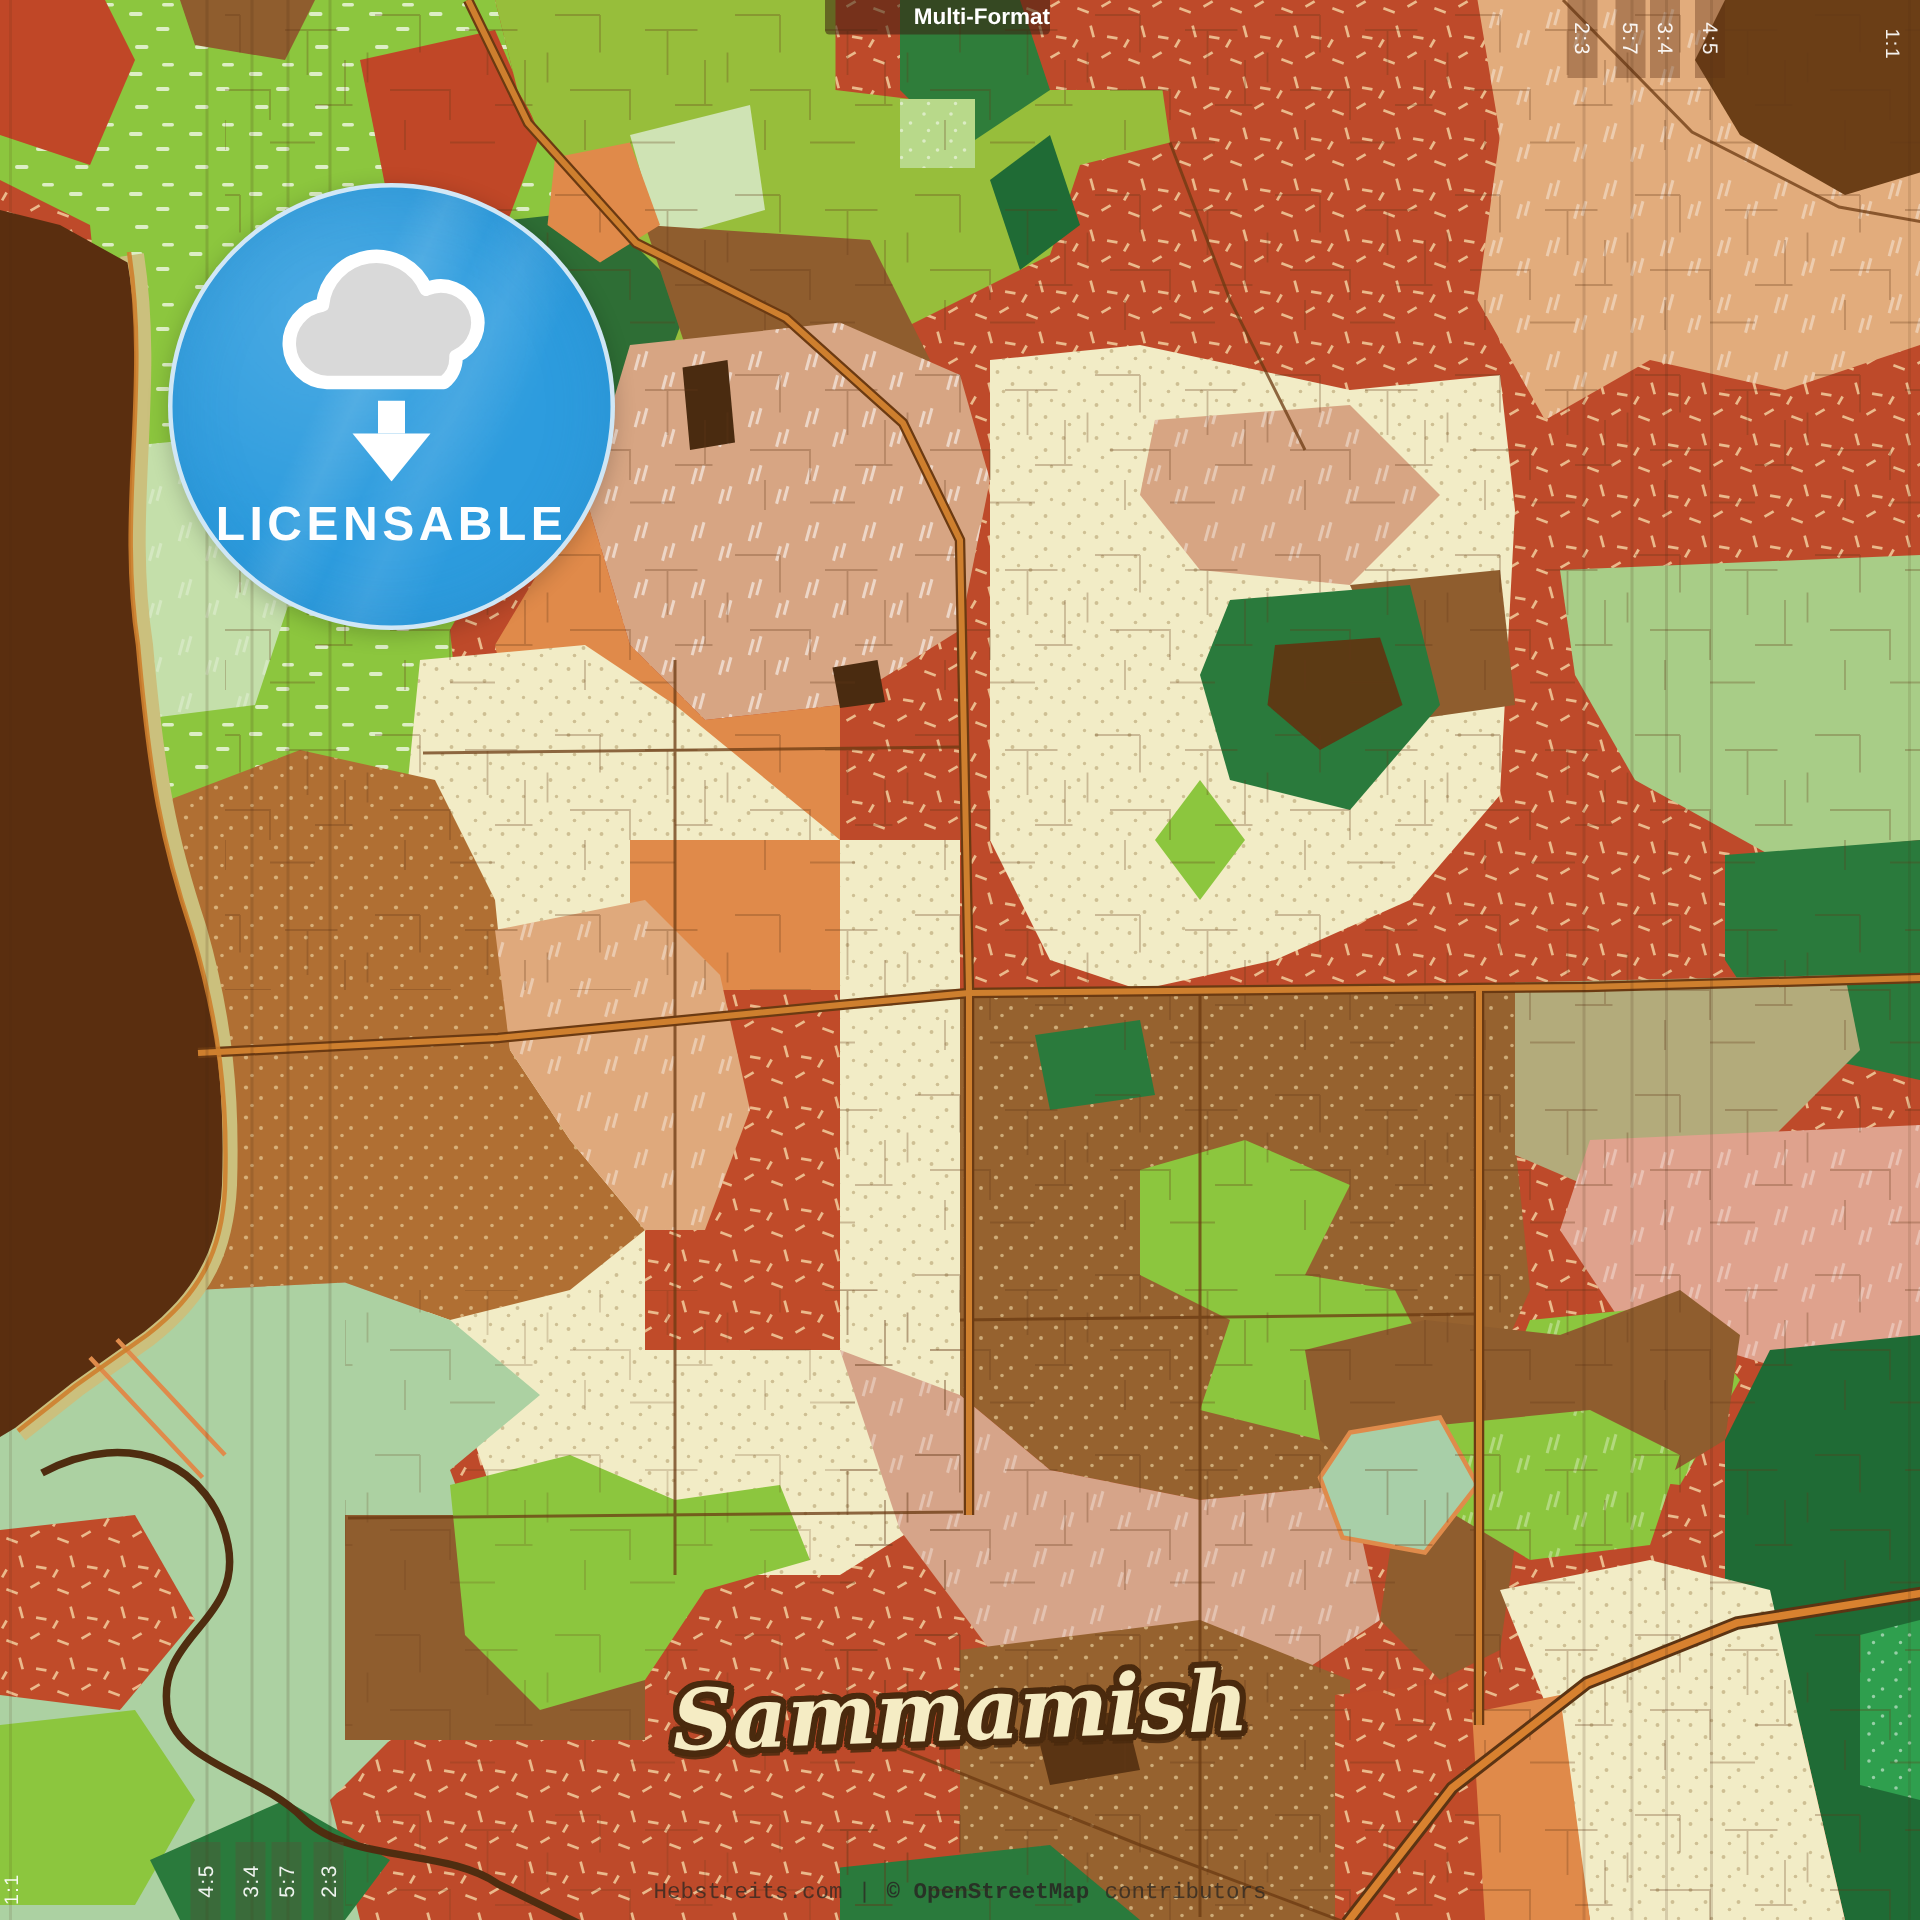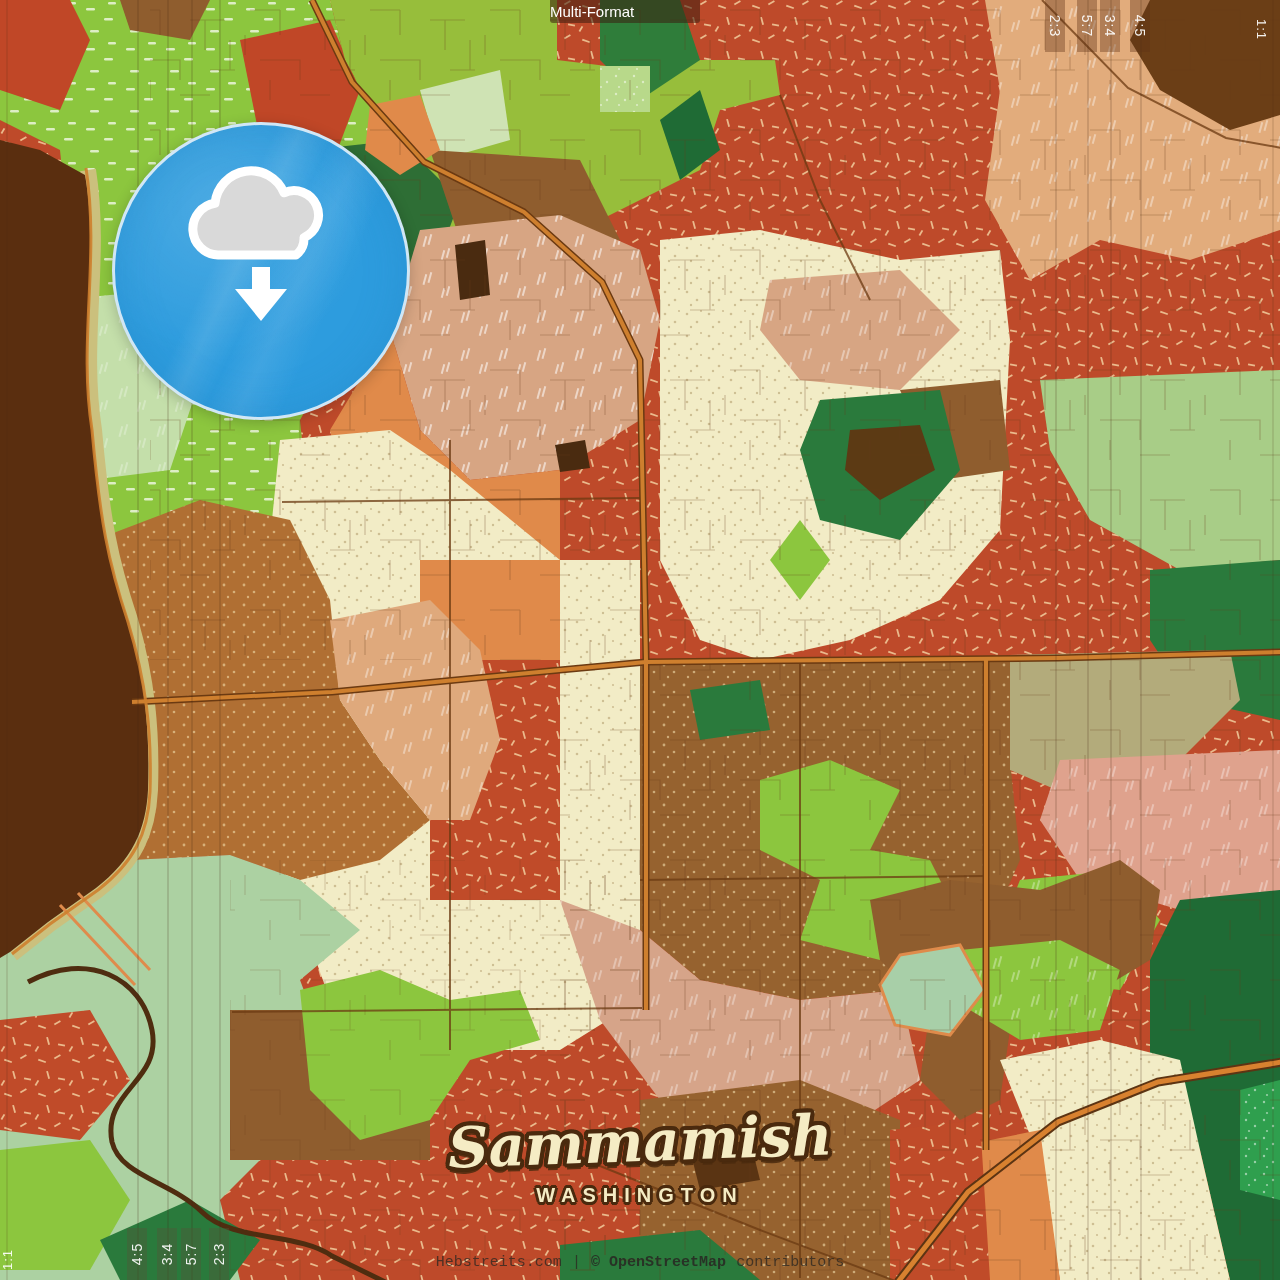--- a/index.html
+++ b/index.html
@@ -22,21 +22,21 @@
   .chip.topset{top:0;width:20px;height:52px;background:rgba(95,50,22,.38);}
   .chip.topset .v{transform:rotate(90deg);}
   .chip.botset{top:1228px;width:20px;height:52px;background:rgba(85,85,55,.38);}
   .chip.botset .v{transform:rotate(-90deg);}
   .chip.bare{background:none;}
   .chip.bare .v{font-size:13px;}
 
   
   #format-chip{position:absolute;left:550px;top:0;width:150px;height:23px;
     background:rgba(58,30,14,.55);border-radius:0 0 3px 3px;
-    display:flex;align-items:center;justify-content:flex-start;}
+    display:flex;align-items:center;justify-content:flex-end;font-weight:bold;}
   #format-chip span{color:#fff;font-size:15px;}
 
   
   #badge{position:absolute;left:112px;top:122px;width:292px;height:292px;border-radius:50%;
     background:
       radial-gradient(circle at 35% 28%, rgba(255,255,255,.14), rgba(255,255,255,0) 55%),
       linear-gradient(115deg, rgba(255,255,255,0) 38%, rgba(255,255,255,.10) 44%, rgba(255,255,255,0) 52%,
                       rgba(120,190,235,.25) 60%, rgba(255,255,255,0) 70%),
       var(--badge-blue);
     border:3px solid rgba(236,243,249,.85);
@@ -318,25 +318,25 @@
       <svg viewBox="0 0 170 104" width="170" height="104">
         <path d="M42,96 a26,26 0 0 1 -3,-51.7 a36,36 0 0 1 69,-10.5 a24.5,24.5 0 0 1 20,44.8 a21,21 0 0 1 -8,17.4 z" fill="#D9D9D9" stroke="#FFFFFF" stroke-width="9" stroke-linejoin="round"></path>
       </svg>
     </div>
     <div class="arrow-wrap">
       <svg viewBox="0 0 72 54" width="72" height="54">
         <rect x="27" y="0" width="18" height="22" fill="#FFFFFF"></rect>
         <polygon points="10,22 62,22 36,54" fill="#FFFFFF"></polygon>
       </svg>
     </div>
+    <div class="badge-label">LICENSABLE</div>
   </div>
 
   <div id="title-block">
     <div id="city-name">Sammamish</div>
-    <div id="state-name">WASHINGTON</div>
   </div>
 
   <div id="attribution">
     <span>Hebstreits.com</span>
     <span>|</span>
     <span class="osm">© OpenStreetMap</span>
     <span>contributors</span>
   </div>
 
 </div>

